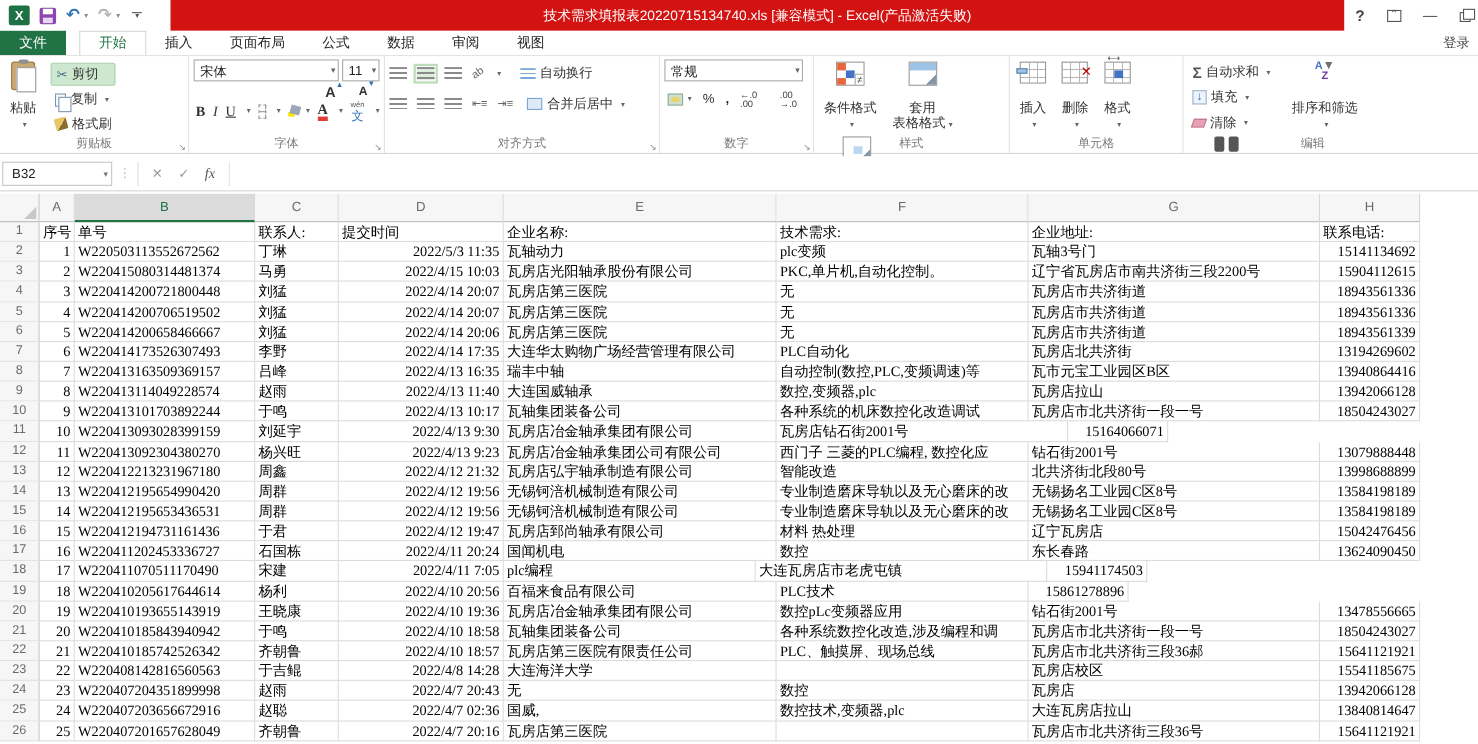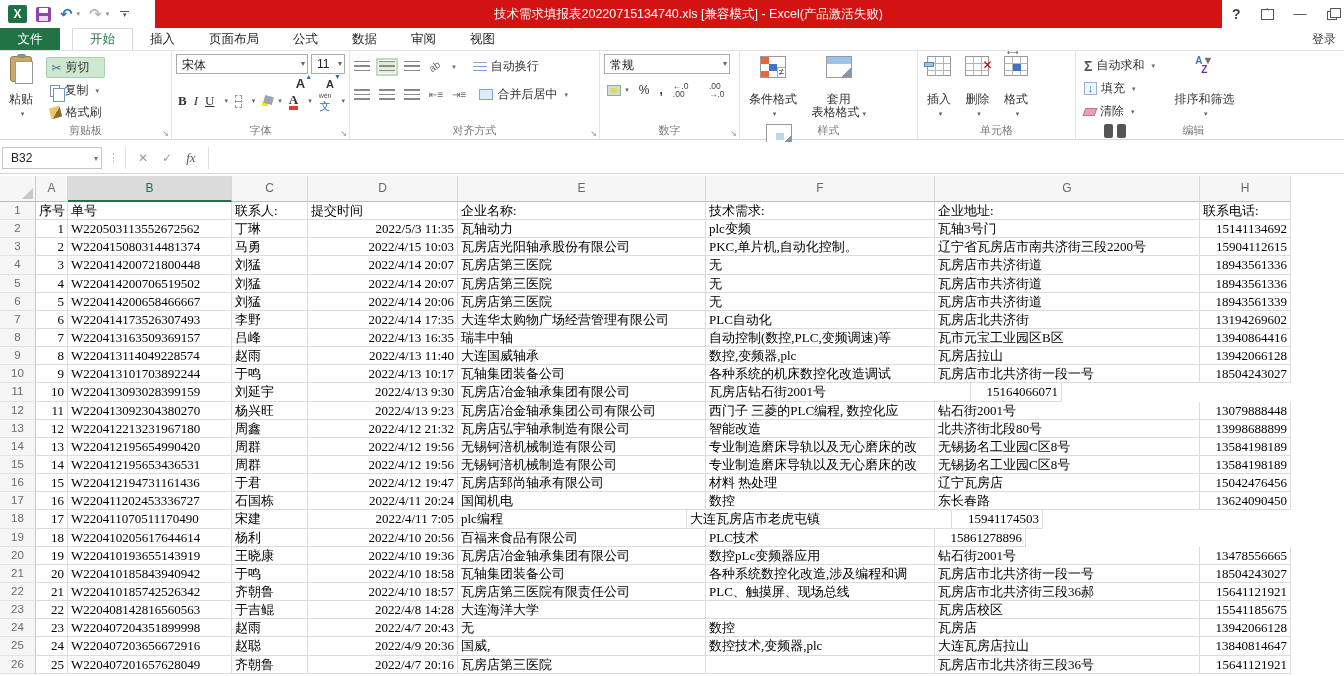--- a/index.html
+++ b/index.html
@@ -657,21 +657,21 @@
         <div class="cell l" style="width:248px">无</div>
         <div class="cell l" style="width:229px">数控</div>
         <div class="cell l" style="width:265px">瓦房店</div>
         <div class="cell r" style="width:91px">13942066128</div>
       </div>
       <div class="gridrow">
         <div class="rowhdr">25</div>
         <div class="cell r" style="width:32px">24</div>
         <div class="cell l" style="width:164px">W220407203656672916</div>
         <div class="cell l" style="width:76px">赵聪</div>
-        <div class="cell r" style="width:150px">2022/4/9 20:36</div>
+        <div class="cell r" style="width:150px">2022/4/7 02:36</div>
         <div class="cell l" style="width:248px">国威,</div>
         <div class="cell l" style="width:229px">数控技术,变频器,plc</div>
         <div class="cell l" style="width:265px">大连瓦房店拉山</div>
         <div class="cell r" style="width:91px">13840814647</div>
       </div>
       <div class="gridrow">
         <div class="rowhdr">26</div>
         <div class="cell r" style="width:32px">25</div>
         <div class="cell l" style="width:164px">W220407201657628049</div>
         <div class="cell l" style="width:76px">齐朝鲁</div>

